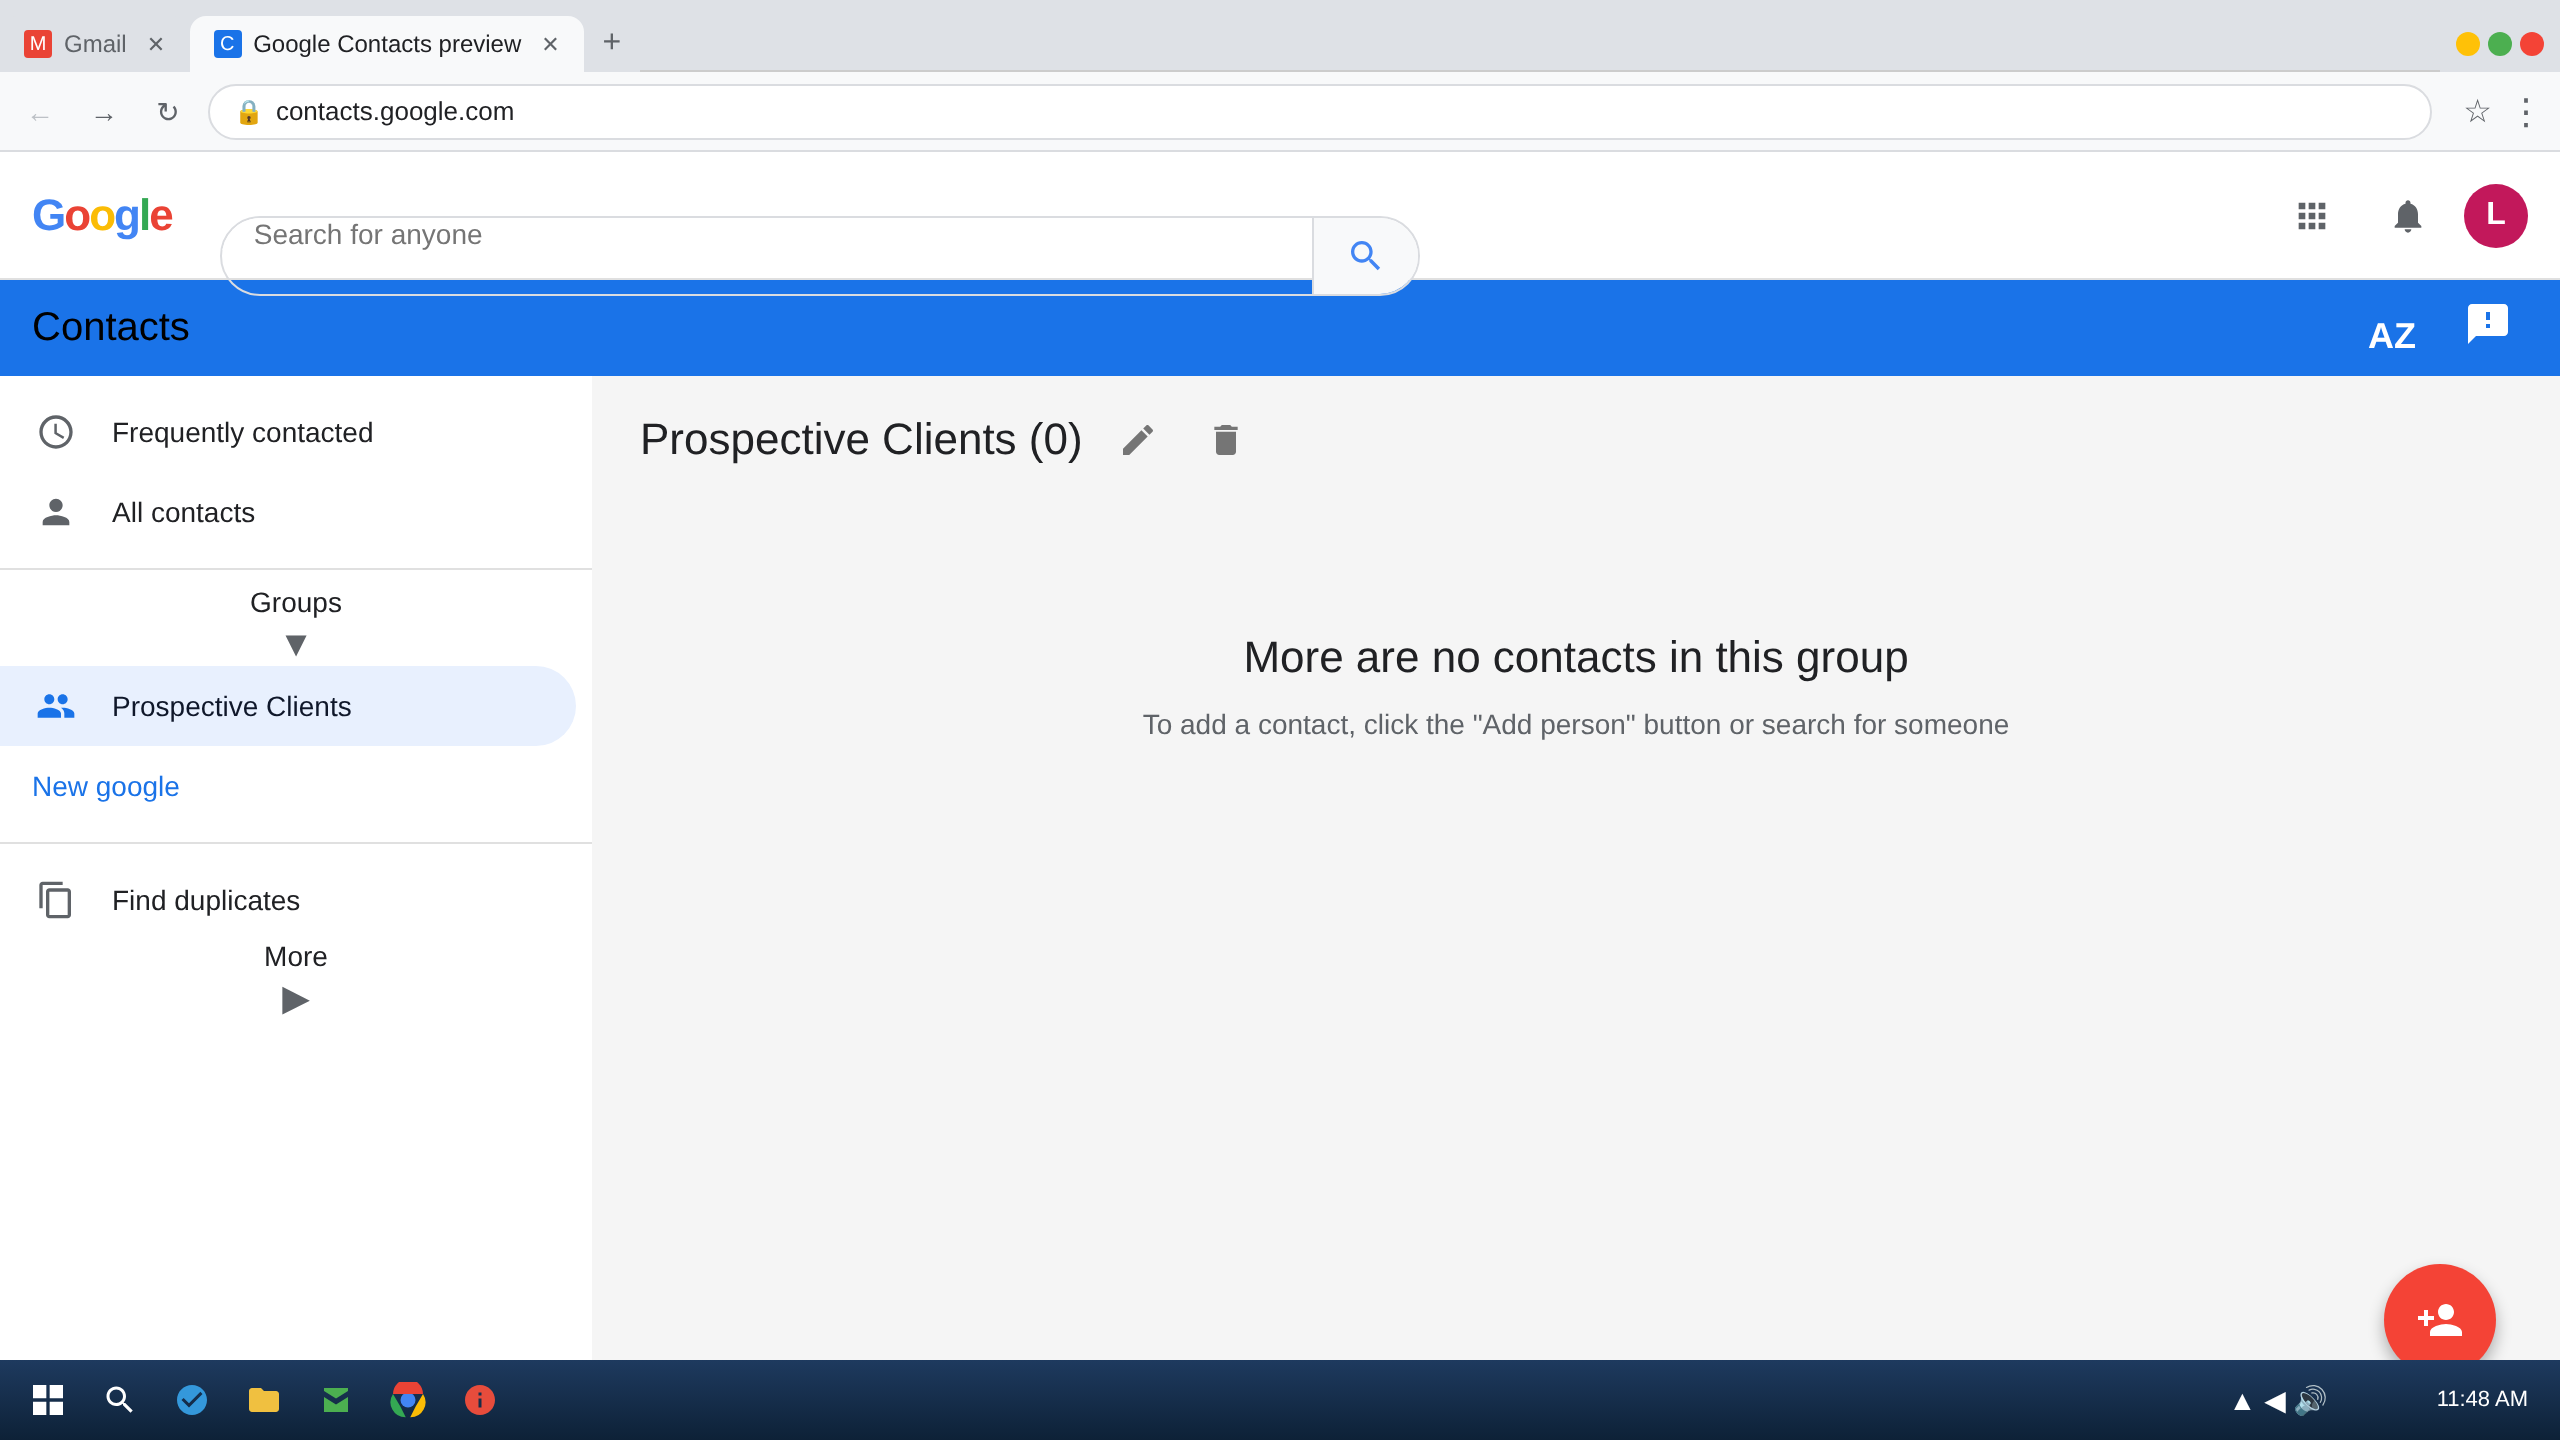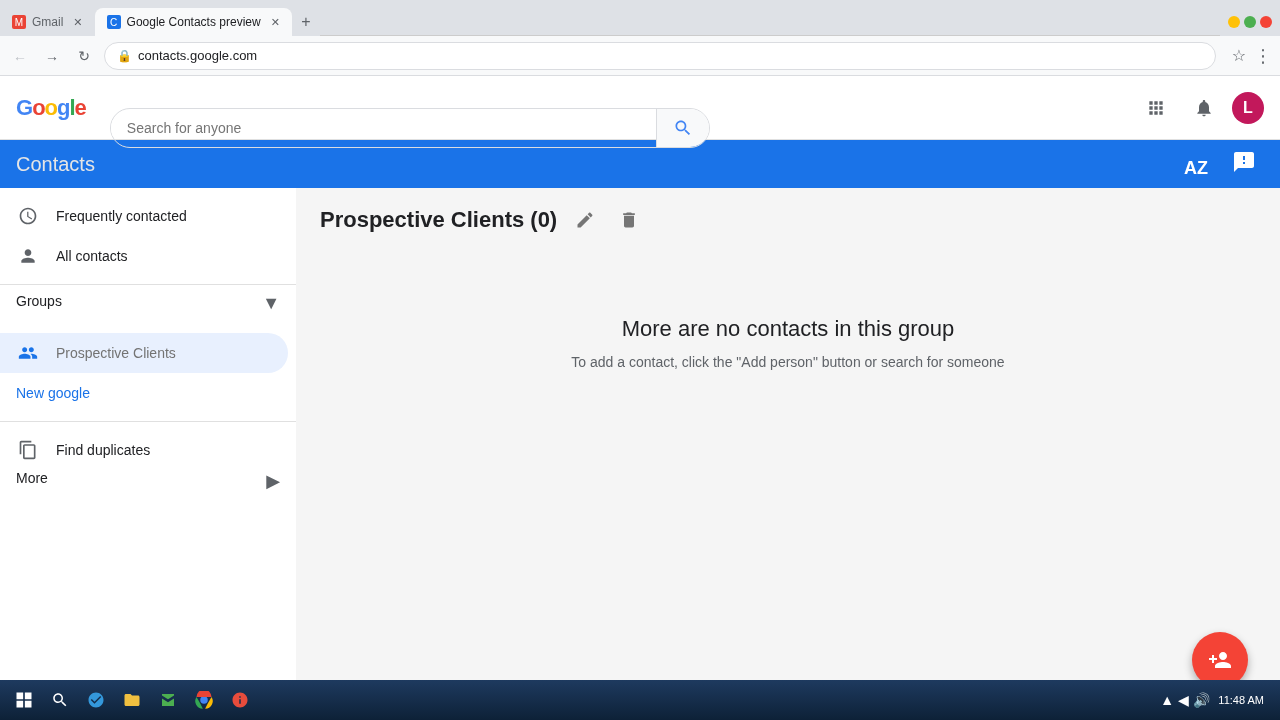--- a/index.html
+++ b/index.html
@@ -23,53 +23,53 @@
 
     
     .google-header { background: white; display: flex; align-items: center; padding: 8px 16px; gap: 16px; height: 64px; border-bottom: 1px solid #e0e0e0; }
     .google-logo { display: flex; align-items: center; font-size: 22px; font-weight: bold; letter-spacing: -1px; margin-right: 8px; }
     .logo-g { color: #4285f4; }
     .logo-o1 { color: #ea4335; }
     .logo-o2 { color: #fbbc05; }
     .logo-g2 { color: #4285f4; }
     .logo-l { color: #34a853; }
     .logo-e { color: #ea4335; }
-    .search-bar { flex: 1; max-width: 600px; display: flex; align-items: center; border: 1px solid #dadce0; border-radius: 24px; height: 40px; overflow: hidden; margin-top: 41px; }
+    .search-bar { flex: 1; max-width: 600px; display: flex; align-items: flex-start; border: 1px solid #dadce0; border-radius: 24px; height: 40px; overflow: hidden; margin-top: 41px; }
     .search-input { flex: 1; border: none; outline: none; padding: 0 16px; font-size: 14px; color: #202124; }
     .search-button { background: #f8f9fa; border: none; border-left: 1px solid #dadce0; height: 100%; padding: 0 16px; cursor: pointer; display: flex; align-items: center; justify-content: center; }
     .search-icon-svg { width: 20px; height: 20px; fill: #4285f4; }
     .header-icons { display: flex; align-items: center; gap: 8px; margin-left: auto; }
     .header-icon-btn { width: 40px; height: 40px; border-radius: 50%; display: flex; align-items: center; justify-content: center; cursor: pointer; color: #5f6368; font-size: 20px; }
     .avatar { width: 32px; height: 32px; border-radius: 50%; background: #c2185b; color: white; display: flex; align-items: center; justify-content: center; font-size: 16px; font-weight: bold; cursor: pointer; }
 
     
     .app-bar { background: #1a73e8; color: white; display: flex; align-items: center; padding: 0 16px; height: 48px; }
-    .app-title { font-size: 20px; font-weight: 400; color: #e5e5e5; flex: 1; }
+    .app-title { font-size: 20px; font-weight: 400; color: #000000; flex: 1; }
     .app-bar-icons { display: flex; align-items: flex-end; gap: 8px; }
     .app-bar-btn { color: white; font-size: 18px; padding: 8px; border-radius: 4px; cursor: pointer; font-weight: bold; }
 
     
     .main-layout { display: flex; height: calc(720px - 36px - 40px - 64px - 48px); background: #f5f5f5; }
 
     
     .sidebar { width: 296px; background: white; padding: 8px 0; overflow-y: auto; flex-shrink: 0; }
     .sidebar-item { display: flex; align-items: center; padding: 0 16px; height: 40px; cursor: pointer; font-size: 14px; color: #202124; border-radius: 0 20px 20px 0; margin-right: 8px; }
-    .sidebar-item.active { background: #e8f0fe; color: #737373; font-weight: 500; }
+    .sidebar-item.active { background: #e8f0fe; color: #0f172a; font-weight: 500; }
     .sidebar-item-icon { width: 24px; height: 24px; margin-right: 16px; display: flex; align-items: center; justify-content: center; color: #5f6368; font-size: 18px; }
     .sidebar-item.active .sidebar-item-icon { color: #1a73e8; }
     .sidebar-divider { height: 1px; background: #e0e0e0; margin: 8px 0; }
-    .sidebar-group { display: flex; padding: 0 16px; height: 40px; cursor: pointer; font-size: 14px; color: #202124; }
+    .sidebar-group { display: flex; align-items: center; padding: 0 16px; height: 40px; cursor: pointer; font-size: 14px; color: #202124; flex-direction: column; }
     .sidebar-group-text { flex: 1; }
     .sidebar-group-arrow { font-size: 18px; color: #5f6368; }
     .sidebar-link { padding: 0 16px; height: 40px; display: flex; align-items: center; color: #1a73e8; font-size: 14px; cursor: pointer; }
 
     
     .content { flex: 1; padding: 16px 24px; position: relative; }
     .group-header { display: flex; align-items: center; gap: 12px; margin-bottom: 32px; }
-    .group-title { font-size: 22px; color: #202124; font-weight: 700; }
+    .group-title { font-size: 22px; color: #202124; font-weight: 400; }
     .group-action-btn { width: 32px; height: 32px; border-radius: 50%; display: flex; align-items: center; justify-content: center; cursor: pointer; color: #5f6368; font-size: 18px; }
     .empty-state { display: flex; flex-direction: column; align-items: center; justify-content: center; margin-top: 80px; }
     .empty-state-title { font-size: 22px; color: #202124; margin-bottom: 12px; }
     .empty-state-subtitle { font-size: 14px; color: #5f6368; }
 
     
     .fab { position: absolute; bottom: 32px; right: 32px; width: 56px; height: 56px; border-radius: 50%; background: #f44336; color: white; display: flex; align-items: center; justify-content: center; cursor: pointer; box-shadow: 0 4px 8px rgba(0,0,0,0.3); font-size: 24px; }
 
     
     .taskbar { position: fixed; bottom: 0; left: 0; width: 1280px; height: 40px; background: linear-gradient(to bottom, #1e3a5f, #0d2137); display: flex; align-items: center; padding: 0 8px; gap: 4px; z-index: 100; }
@@ -274,17 +274,17 @@
     <svg width="18" height="18" viewBox="0 0 24 24" fill="#e74c3c">
       <path d="M12 2C6.48 2 2 6.48 2 12s4.48 10 10 10 10-4.48 10-10S17.52 2 12 2zm1 15h-2v-6h2v6zm0-8h-2V7h2v2z"></path>
     </svg>
   </div>
   <div class="taskbar-right">
     <div class="taskbar-tray">
       <span class="taskbar-tray-icon">▲</span>
       <span class="taskbar-tray-icon">◀</span>
       <span class="taskbar-tray-icon">🔊</span>
     </div>
-    <div style="text-align:right;">
+    <div style="text-align:right;margin-left:46px;">
       <div>11:48 AM</div>
     </div>
   </div>
 </div>
 
 </body></html>

